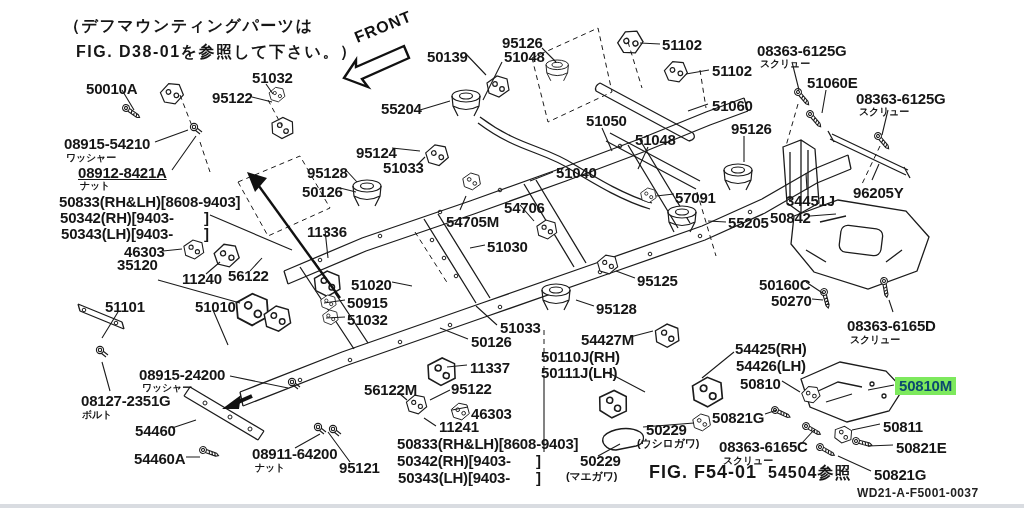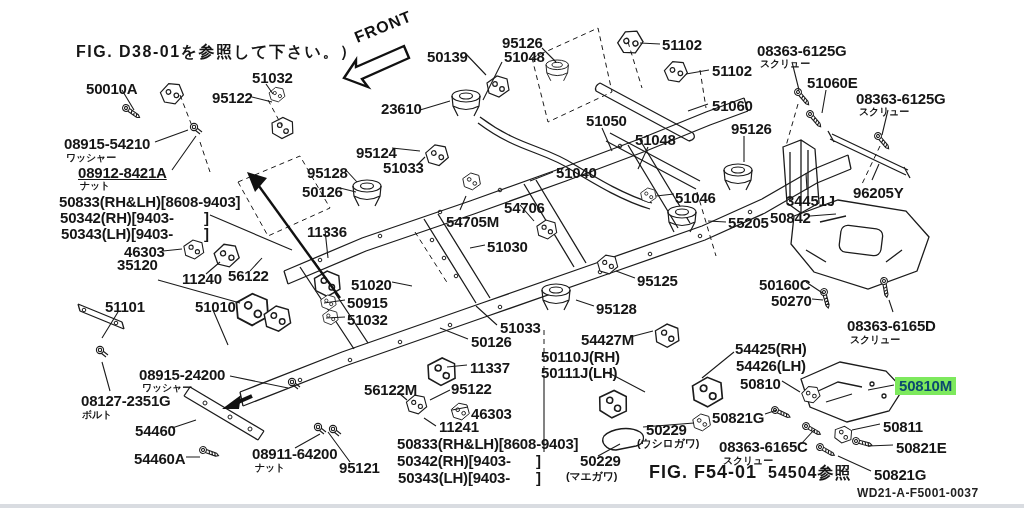--- a/index.html
+++ b/index.html
@@ -195,20 +195,21 @@
     <g>
       <path d="M252,396 L236,403" stroke="#111" stroke-width="4" fill="none"></path>
       <polygon points="222,409 241,395 239,409" fill="#111"></polygon>
     </g>
 
     <path d="M344,78 L356,60 L356,67 L404,46 L409,58 L362,79 L368,87 Z" fill="#fff" stroke="#111" stroke-width="2.4"></path>
 
     <rect x="0" y="504" width="1024" height="4" fill="#c9cdd4" opacity="0.7"></rect>
   </svg>
 
+  <div class="note-line" style="left:64px;top:16px">（デフマウンティングパーツは</div>
   <div class="note-line" style="left:76px;top:42px">FIG. D38-01を参照して下さい。）</div>
   <div class="front-text">FRONT</div>
   <div class="fig-ref">FIG. F54-01</div>
   <div class="fig-ref2">54504参照</div>
   <div class="doc-no">WD21-A-F5001-0037</div>
 
   <div style="position:absolute;inset:0;">
       <div class="plabel" style="left: 86px; top: 81px;">50010A</div>
       <div class="plabel" style="left: 252px; top: 70px;">51032</div>
       <div class="plabel" style="left: 212px; top: 90px;">95122</div>
@@ -276,34 +277,34 @@
       <div class="plabel" style="left: 504px; top: 200px;">54706</div>
       <div class="plabel" style="left: 556px; top: 165px;">51040</div>
       <div class="plabel" style="left: 351px; top: 277px;">51020</div>
       <div class="plabel" style="left: 347px; top: 295px;">50915</div>
       <div class="plabel" style="left: 347px; top: 312px;">51032</div>
       <div class="plabel" style="left: 307px; top: 224px;">11336</div>
       <div class="plabel" style="left: 383px; top: 160px;">51033</div>
       <div class="plabel" style="left: 356px; top: 145px;">95124</div>
       <div class="plabel" style="left: 307px; top: 165px;">95128</div>
       <div class="plabel" style="left: 302px; top: 184px;">50126</div>
-      <div class="plabel" style="left: 381px; top: 101px;">23610</div>
+      <div class="plabel" style="left: 381px; top: 101px;">55204</div>
       <div class="plabel" style="left: 427px; top: 49px;">50139</div>
       <div class="plabel" style="left: 502px; top: 35px;">95126</div>
       <div class="plabel" style="left: 504px; top: 49px;">51048</div>
       <div class="plabel" style="left: 662px; top: 37px;">51102</div>
       <div class="plabel" style="left: 712px; top: 63px;">51102</div>
       <div class="plabel" style="left: 712px; top: 98px;">51060</div>
       <div class="plabel" style="left: 757px; top: 43px;">08363-6125G</div>
       <div class="plabel" style="left: 760px; top: 59px; font-size: 10px;">スクリュー</div>
       <div class="plabel" style="left: 807px; top: 75px;">51060E</div>
       <div class="plabel" style="left: 856px; top: 91px;">08363-6125G</div>
       <div class="plabel" style="left: 859px; top: 107px; font-size: 10px;">スクリュー</div>
       <div class="plabel" style="left: 786px; top: 193px;">34451J</div>
       <div class="plabel" style="left: 853px; top: 185px;">96205Y</div>
       <div class="plabel" style="left: 731px; top: 121px;">95126</div>
-      <div class="plabel" style="left: 675px; top: 190px;">51046</div>
+      <div class="plabel" style="left: 675px; top: 190px;">57091</div>
       <div class="plabel" style="left: 635px; top: 132px;">51048</div>
       <div class="plabel" style="left: 586px; top: 113px;">51050</div>
       <div class="plabel" style="left: 728px; top: 215px;">55205</div>
       <div class="plabel" style="left: 770px; top: 210px;">50842</div>
     </div>
 </div>
 
 </body></html>

